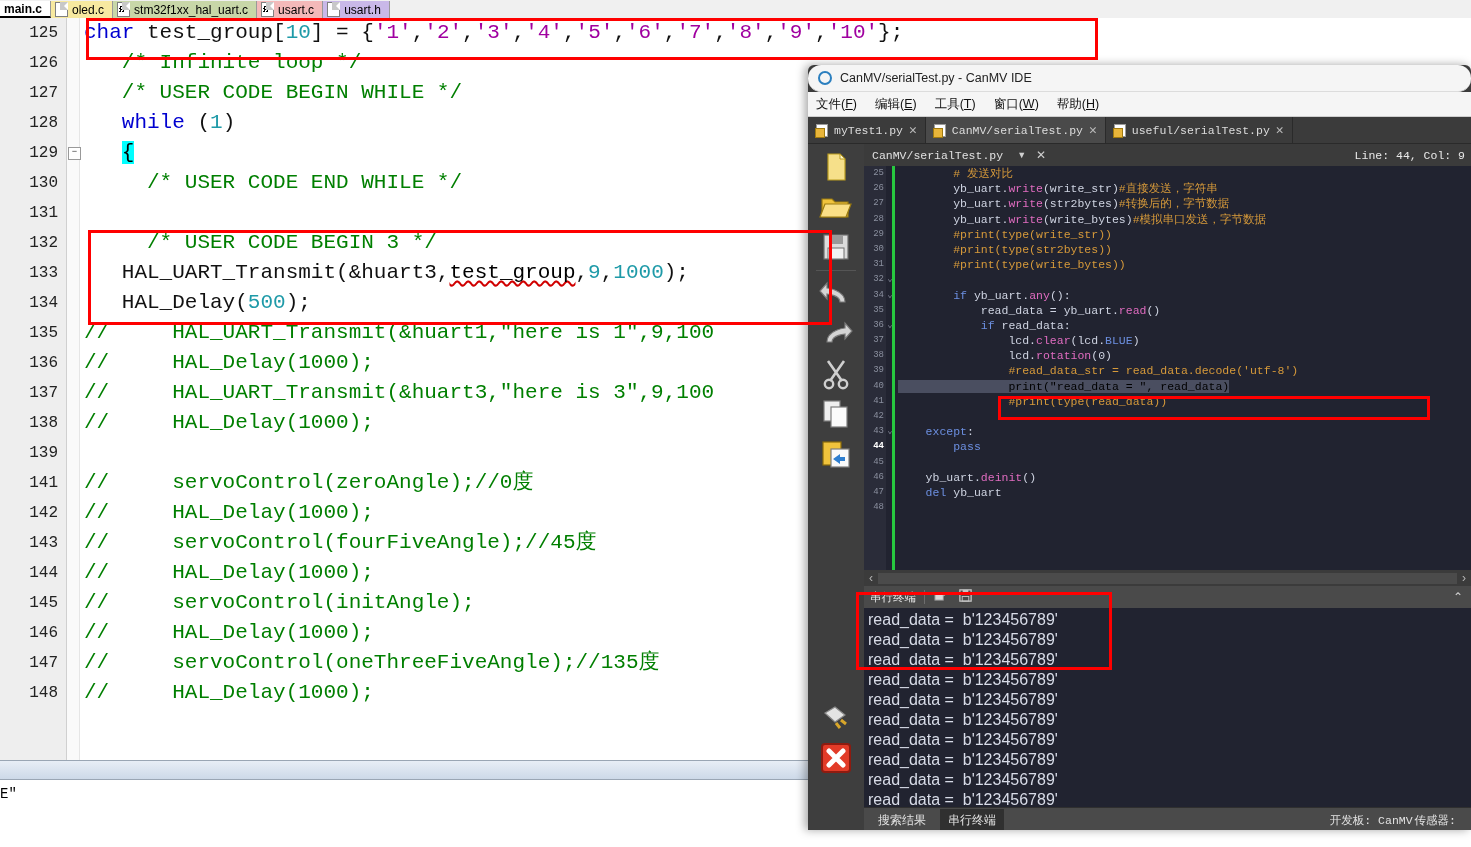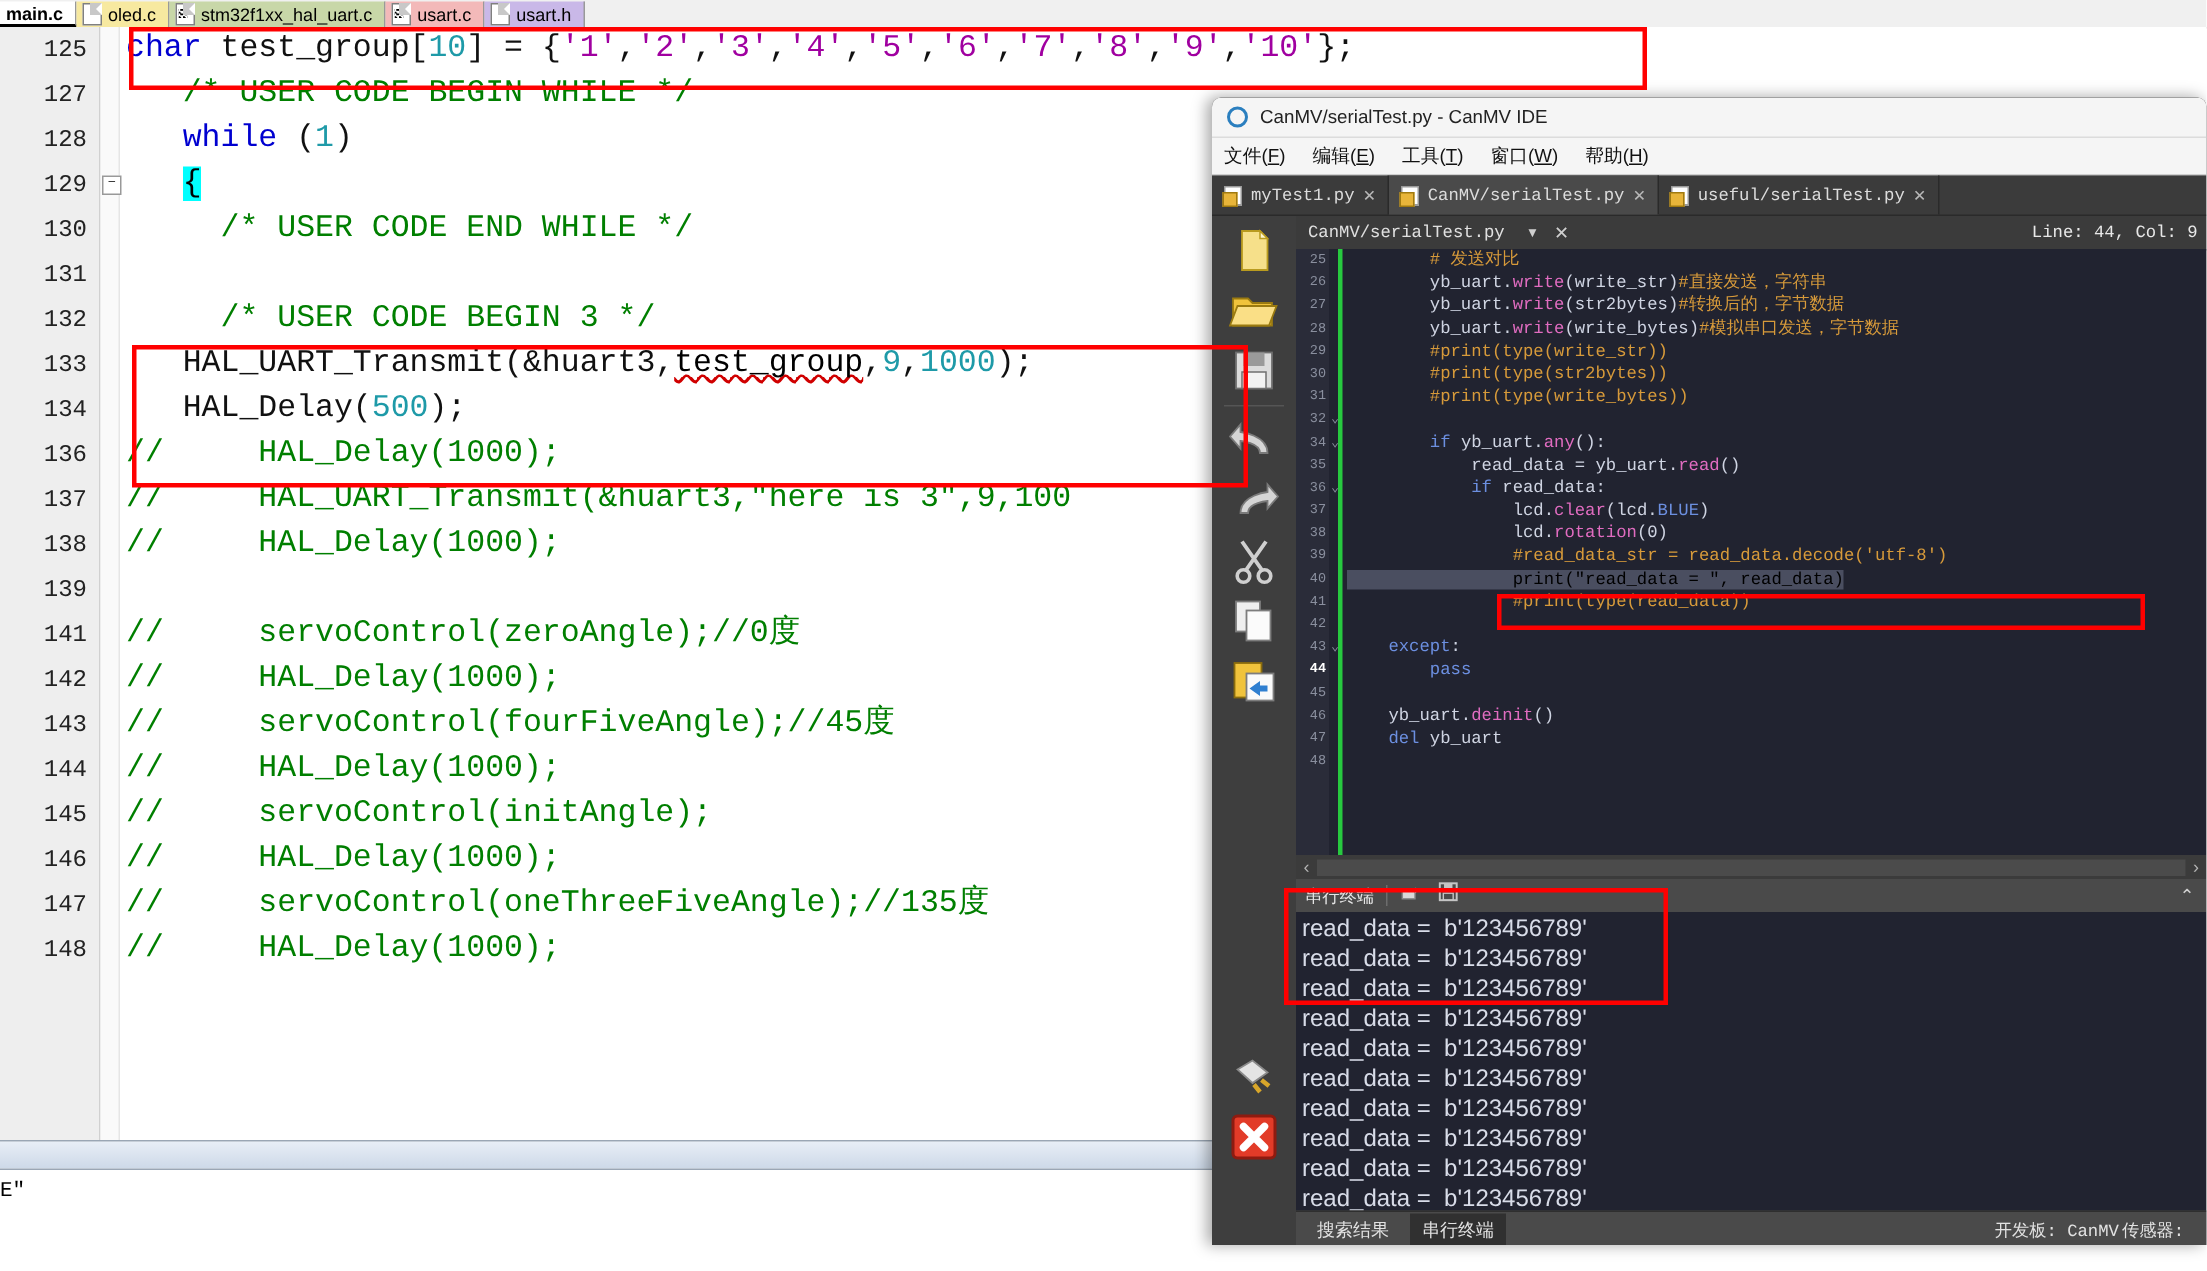--- a/index.html
+++ b/index.html
@@ -94,21 +94,21 @@
   
   #canmv {
     position: absolute; left: 808px; top: 65px; width: 663px; height: 765px;
     background: #3b3b3b;
     border-radius: 6px 6px 0 0;
     box-shadow: -3px 0 10px rgba(0,0,0,.35);
     overflow: hidden;
   }
   #canmv-title {
     height: 26px; background: #f5f5f5; display: flex; align-items: center;
-    padding-left: 10px; border-bottom: 1px solid #dcdcdc;
+    padding-left: 10px; border-bottom: 1px solid #dcdcdc; border-radius: 13px;
   }
   #canmv-title .logo {
     width: 14px; height: 14px; border-radius: 50%;
     border: 2px solid #2b7fbf; margin-right: 8px; box-sizing: border-box;
   }
   #canmv-title .ttl { font-size: 12.5px; color: #222; font-family: "Liberation Sans", sans-serif; }
   #canmv-menu {
     height: 24px; background: #f5f5f5; display: flex; align-items: center;
     padding-left: 8px; border-bottom: 1px solid #cfcfcf;
   }
@@ -250,28 +250,30 @@
           <span class="tab-ico"></span>
           <span>usart.h</span>
         </div>
       </div>
 
     <div id="keil-editor">
       <div id="gutter"></div>
       <div id="foldcol"></div>
       <div id="keil-lines">
           <div class="kline"><span class="knum">125</span><span class="kcode"><span class="c-key">char </span><span class="c-txt">test_group[</span><span class="c-num">10</span><span class="c-txt">] = {</span><span class="c-str">'1'</span><span class="c-txt">,</span><span class="c-str">'2'</span><span class="c-txt">,</span><span class="c-str">'3'</span><span class="c-txt">,</span><span class="c-str">'4'</span><span class="c-txt">,</span><span class="c-str">'5'</span><span class="c-txt">,</span><span class="c-str">'6'</span><span class="c-txt">,</span><span class="c-str">'7'</span><span class="c-txt">,</span><span class="c-str">'8'</span><span class="c-txt">,</span><span class="c-str">'9'</span><span class="c-txt">,</span><span class="c-str">'10'</span><span class="c-txt">};</span></span></div>
+          <div class="kline"><span class="knum">126</span><span class="kcode"><span class="c-cmt">   /* Infinite loop */</span></span></div>
           <div class="kline"><span class="knum">127</span><span class="kcode"><span class="c-cmt">   /* USER CODE BEGIN WHILE */</span></span></div>
           <div class="kline"><span class="knum">128</span><span class="kcode"><span class="c-key">   while</span><span class="c-txt"> (</span><span class="c-num">1</span><span class="c-txt">)</span></span></div>
           <div class="kline"><span class="knum">129</span><span style="position: absolute; left: 68px; top: 9px; width: 11px; height: 11px; border: 1px solid rgb(153, 153, 153); font-size: 9px; line-height: 9px; text-align: center; background: rgb(255, 255, 255); color: rgb(51, 51, 51);">−</span><span class="kcode"><span class="c-txt">   </span><span class="hl-cyan">{</span></span></div>
           <div class="kline"><span class="knum">130</span><span class="kcode"><span class="c-cmt">     /* USER CODE END WHILE */</span></span></div>
           <div class="kline"><span class="knum">131</span><span class="kcode"><span class="c-txt"></span></span></div>
           <div class="kline"><span class="knum">132</span><span class="kcode"><span class="c-cmt">     /* USER CODE BEGIN 3 */</span></span></div>
           <div class="kline"><span class="knum">133</span><span class="kcode"><span class="c-txt">   HAL_UART_Transmit(&amp;huart3,</span><span class="squiggle">test_group</span><span class="c-txt">,</span><span class="c-num">9</span><span class="c-txt">,</span><span class="c-num">1000</span><span class="c-txt">);</span></span></div>
           <div class="kline"><span class="knum">134</span><span class="kcode"><span class="c-txt">   HAL_Delay(</span><span class="c-num">500</span><span class="c-txt">);</span></span></div>
+          <div class="kline"><span class="knum">135</span><span class="kcode"><span class="c-cmt">//     HAL_UART_Transmit(&amp;huart1,"here is 1",9,100</span></span></div>
           <div class="kline"><span class="knum">136</span><span class="kcode"><span class="c-cmt">//     HAL_Delay(1000);</span></span></div>
           <div class="kline"><span class="knum">137</span><span class="kcode"><span class="c-cmt">//     HAL_UART_Transmit(&amp;huart3,"here is 3",9,100</span></span></div>
           <div class="kline"><span class="knum">138</span><span class="kcode"><span class="c-cmt">//     HAL_Delay(1000);</span></span></div>
           <div class="kline"><span class="knum">139</span><span class="kcode"><span class="c-txt"></span></span></div>
           <div class="kline"><span class="knum">141</span><span class="kcode"><span class="c-cmt">//     servoControl(zeroAngle);//0度</span></span></div>
           <div class="kline"><span class="knum">142</span><span class="kcode"><span class="c-cmt">//     HAL_Delay(1000);</span></span></div>
           <div class="kline"><span class="knum">143</span><span class="kcode"><span class="c-cmt">//     servoControl(fourFiveAngle);//45度</span></span></div>
           <div class="kline"><span class="knum">144</span><span class="kcode"><span class="c-cmt">//     HAL_Delay(1000);</span></span></div>
           <div class="kline"><span class="knum">145</span><span class="kcode"><span class="c-cmt">//     servoControl(initAngle);</span></span></div>
           <div class="kline"><span class="knum">146</span><span class="kcode"><span class="c-cmt">//     HAL_Delay(1000);</span></span></div>

